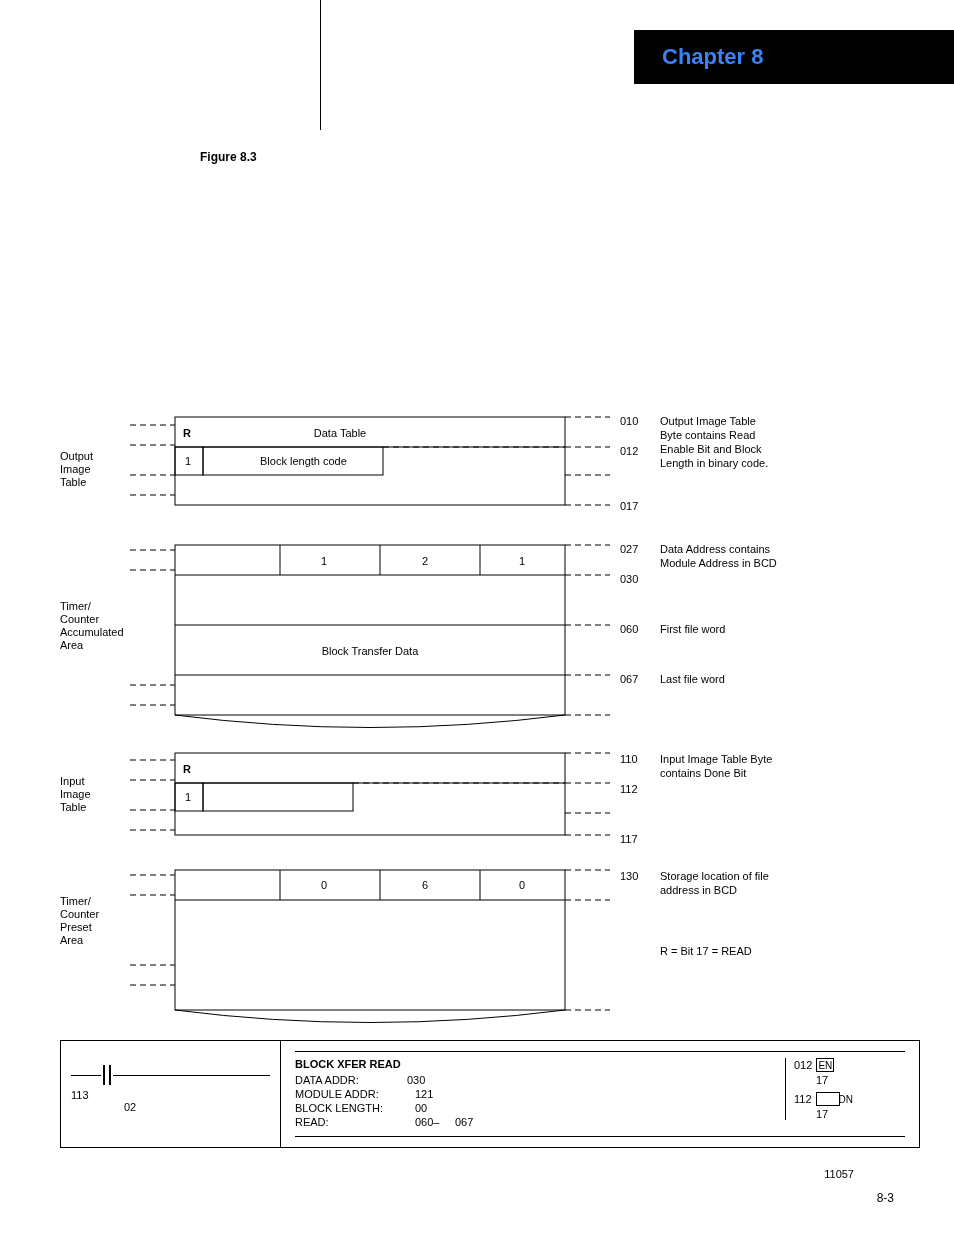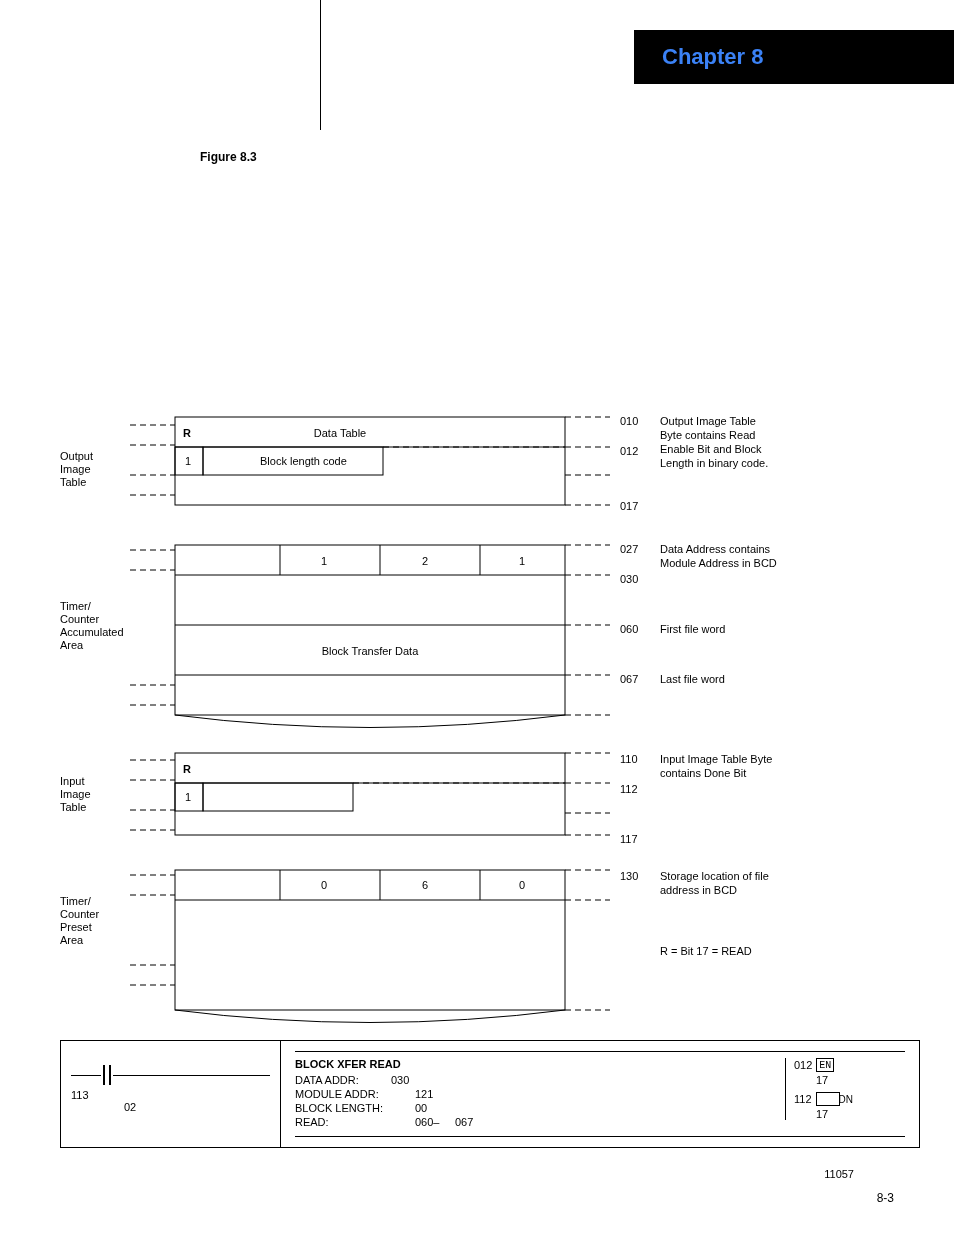--- a/index.html
+++ b/index.html
@@ -234,21 +234,21 @@
   <div style="flex:1; padding:10px 14px; font-size:11px;">
 
     <div style="height:1px; background:#000; margin-bottom:6px;"></div>
 
     <div style="display:flex; justify-content:space-between; align-items:flex-start;">
       <div style="flex:1;">
 
         <div style="font-weight:bold; margin-bottom:4px;">BLOCK XFER READ</div>
 
         <div style="display:flex; margin-bottom:2px;">
-          <span style="width:96px;">DATA ADDR:</span>
+          <span style="width:112px;">DATA ADDR:</span>
           <span style="width:60px;">030</span>
         </div>
         <div style="display:flex; margin-bottom:2px;">
           <span style="width:120px;">MODULE ADDR:</span>
           <span style="width:60px;">121</span>
         </div>
         <div style="display:flex; margin-bottom:2px;">
           <span style="width:120px;">BLOCK LENGTH:</span>
           <span style="width:60px;">00</span>
         </div>
@@ -256,21 +256,21 @@
           <span style="width:120px;">READ:</span>
           <span style="width:40px;">060–</span>
           <span>067</span>
         </div>
       </div>
 
       <div style="width:120px; font-size:11px; border-left:1px solid #000; padding-left:8px; margin-top:0;">
         <div style="display:flex; align-items:center; margin-bottom:2px;">
           <span style="margin-right:4px;">012</span>
           <span style="display:inline-flex; align-items:center;">
-            <span style="display:inline-block; width:18px; height:14px; border:1px solid #000; border-radius:0; line-height:14px; text-align:center; font-size:10px;font-family:Liberation Mono, monospace;">EN</span>
+            <span style="display:inline-block; width:18px; height:14px; border:1px solid #000; border-radius:0; line-height:14px; text-align:center; font-size:10px;">EN</span>
           </span>
         </div>
         <div style="margin-left:22px; margin-bottom:6px; font-size:11px;">17</div>
         <div style="display:flex; align-items:center; margin-bottom:2px;">
           <span style="margin-right:4px;">112</span>
           <span style="display:inline-flex; align-items:center;">
             <span style="display:inline-block; width:18px; height:14px; border:1px solid #000; border-radius:0; line-height:14px; text-align:center; font-size:10px;padding-left:22px;">DN</span>
           </span>
         </div>
         <div style="margin-left:22px; font-size:11px;">17</div>

